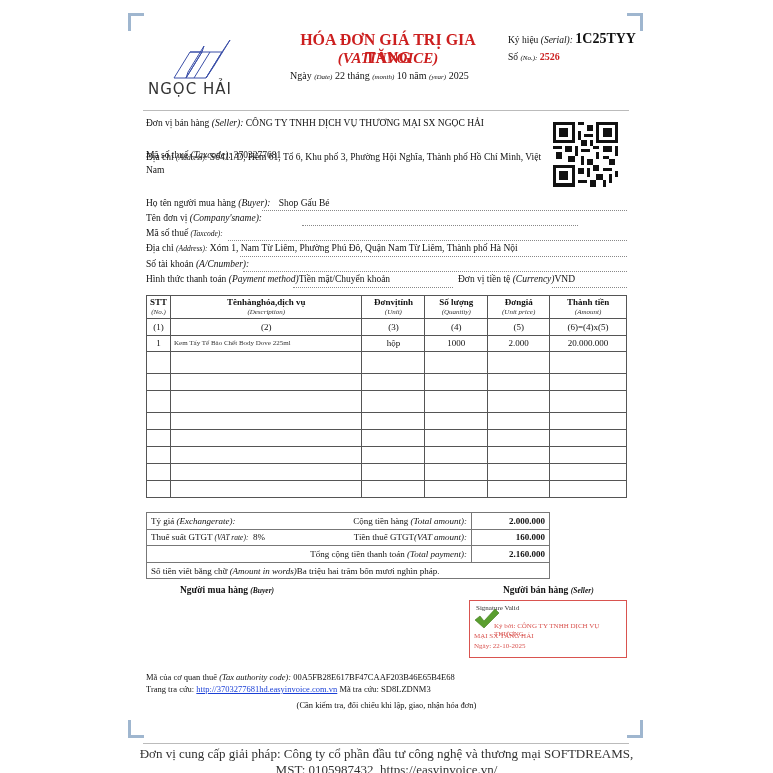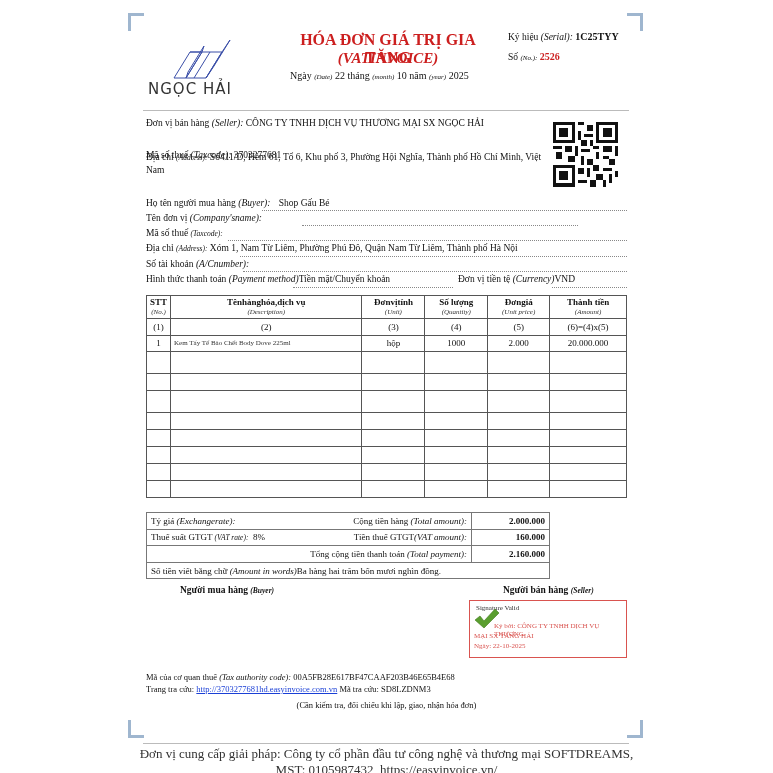--- a/index.html
+++ b/index.html
@@ -11,21 +11,21 @@
   .corner.tr { left:627px; top:13px; border-right:3px solid #9fb6cf; border-top:3px solid #9fb6cf; }
   .corner.bl { left:128px; top:720px; border-left:3px solid #9fb6cf; border-bottom:3px solid #9fb6cf; }
   .corner.br { left:627px; top:720px; border-right:3px solid #9fb6cf; border-bottom:3px solid #9fb6cf; }
 
   .logo-text { left:148px; top:80px; font-family:"DejaVu Sans", sans-serif; font-size:15px; letter-spacing:1px; color:#333; }
   .title { left:280px; top:31px; width:216px; text-align:center; font-size:16px; font-weight:bold; color:#cc1f1f; }
   .subtitle { left:280px; top:50px; width:216px; text-align:center; font-size:15px; font-weight:bold; font-style:italic; color:#cc1f1f; }
   .date-line { left:290px; top:70px; font-size:10px; }
   .small-it { font-style:italic; font-size:7px; }
   .serial { left:508px; top:31px; font-size:9.5px; }
-  .serial b { font-size:10px;margin-top:44px; }
+  .serial b { font-size:14px;margin-top:44px; }
   .invno { left:508px; top:51px; font-size:9.5px; }
   .invno b { color:#cc1f1f; font-size:10px; }
   .hr-top { left:143px; top:110px; width:486px; height:1px; background:#bbb; }
 
   .line { position:absolute; font-size:9.5px; white-space:nowrap; }
   .it { font-style:italic; }
   .sm { font-size:7.5px; font-style:italic; }
   .b { font-weight:normal; }
   .dots { position:absolute; border-bottom:1px dotted #888; height:0; }
 
@@ -340,21 +340,21 @@
   <tr>
     <td class="nb"><span>Thuế suất GTGT</span> <span class="sm">(VAT rate):</span> &nbsp;<span class="b">8%</span></td>
     <td class="nl"><span>Tiền thuế GTGT</span><span class="it">(VAT amount):</span></td>
     <td class="amt">160.000</td>
   </tr>
   <tr>
     <td colspan="2" style="text-align:right;"><span>Tổng cộng tiền thanh toán</span> <span class="it">(Total payment):</span></td>
     <td class="amt">2.160.000</td>
   </tr>
   <tr>
-    <td colspan="3"><span>Số tiền viết bằng chữ</span> <span class="it">(Amount in words)</span><span class="b">Ba hàng hai trăm bốn mươi nghìn đồng.</span></td>
+    <td colspan="3"><span>Số tiền viết bằng chữ</span> <span class="it">(Amount in words)</span><span class="b">Ba triệu hai trăm bốn mươi nghìn pháp.</span></td>
   </tr>
 </tbody>
   </table>
 
 <div class="abs sig-label" style="left:180px;top:585px;">
   <span>Người mua hàng</span>
   <span class="sm">(Buyer)</span>
 </div>
 <div class="abs sig-label" style="left:503px;top:585px;">
   <span>Người bán hàng</span>

